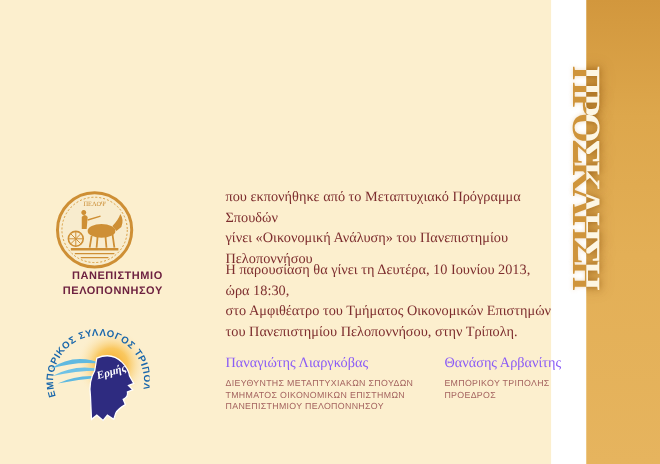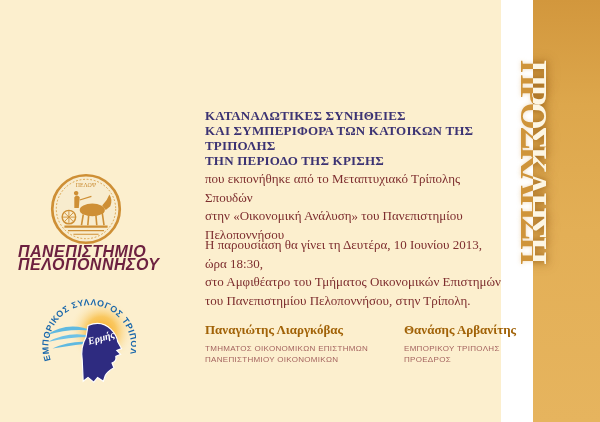--- a/index.html
+++ b/index.html
@@ -33,34 +33,34 @@
   }
   .vtext.goldcopy{left:13px;color:#CF943A;text-shadow:0 0 4px rgba(210,150,60,.35);}
   .vtext.whitecopy{left:-18px;color:#FDF6E3;text-shadow:0 0 7px rgba(128,70,5,.65),0 0 14px rgba(128,70,5,.35);}
 
   
   .col{position:absolute;left:205px;width:300px;color:#7D2D2E;}
   .intro{top:59px;font-size:13px;line-height:20px;}
   .headline{top:108px;font-size:13px;line-height:15px;font-weight:bold;color:#3C3373;letter-spacing:.2px;}
   .para1{top:170px;font-size:13px;line-height:18.5px;}
   .para2{top:236px;font-size:13px;line-height:18.5px;}
-  .sig-name{position:absolute;top:322px;font-size:13px;font-weight:bold;color:#a16207;}
+  .sig-name{position:absolute;top:322px;font-size:13px;font-weight:normal;color:#8b5cf6;}
   .sig-roles{position:absolute;top:344px;font-size:8px;line-height:10.5px;
     font-family:"Liberation Sans", sans-serif;color:#A4635F;letter-spacing:.3px;}
   .sig-left{left:205px;}
   .sig-right{left:404px;}
 
   
   .uni-seal{position:absolute;left:50px;top:173px;width:72px;height:72px;}
   .uni-name{
     position:absolute;left:18px;top:246px;width:130px;
-    text-align:left;
+    text-align:right;
     font-family:"Liberation Sans", sans-serif;
-    font-weight:bold;font-size:16px;line-height:12.5px;
-    color:#6D2140;letter-spacing:.5px;font-style:italic;
+    font-weight:bold;font-size:10px;line-height:12.5px;
+    color:#6D2140;letter-spacing:.5px;
   }
   
   .assoc-logo{position:absolute;left:40px;top:291px;width:96px;height:96px;}
 </style>
 </head>
 <body>
 
 <div id="canvas">
 
   <div class="white-strip"></div>
@@ -128,42 +128,38 @@
                Q80 73 75 75
                L77 80 Q70 84 68 88
                L66 94 L60 90 L56 95 L50 90 L45 94
                L44 72 Q42 58 48 48 Z" fill="#2E2B80" stroke="#FFFFFF" stroke-width="1.2"></path>
 
       <text x="51" y="56" font-family="Liberation Serif, serif" font-style="italic" font-weight="bold" font-size="10.5" fill="#FFFFFF" transform="rotate(-16 51 56)">Ερμής</text>
     </svg>
   </div>
 
 
-  <div class="col headline">
-    <div>ΚΑΤΑΝΑΛΩΤΙΚΕΣ ΣΥΝΗΘΕΙΕΣ</div>
-    <div>ΚΑΙ ΣΥΜΠΕΡΙΦΟΡΑ ΤΩΝ ΚΑΤΟΙΚΩΝ ΤΗΣ ΤΡΙΠΟΛΗΣ</div>
-    <div>ΤΗΝ ΠΕΡΙΟΔΟ ΤΗΣ ΚΡΙΣΗΣ</div>
-  </div>
 
   <div class="col para1">
-    <div>που εκπονήθηκε από το Μεταπτυχιακό Τρίπολης Σπουδών</div>
-    <div>στην «Οικονομική Ανάλυση» του Πανεπιστημίου Πελοποννήσου</div>
+    <div>που εκπονήθηκε από το Μεταπτυχιακό Πρόγραμμα Σπουδών</div>
+    <div>γίνει «Οικονομική Ανάλυση» του Πανεπιστημίου Πελοποννήσου</div>
   </div>
 
   <div class="col para2">
     <div>Η παρουσίαση θα γίνει τη Δευτέρα, 10 Ιουνίου 2013, ώρα 18:30,</div>
     <div>στο Αμφιθέατρο του Τμήματος Οικονομικών Επιστημών</div>
     <div>του Πανεπιστημίου Πελοποννήσου, στην Τρίπολη.</div>
   </div>
 
   <div class="sig-name sig-left">Παναγιώτης Λιαργκόβας</div>
   <div class="sig-name sig-right">Θανάσης Αρβανίτης</div>
 
   <div class="sig-roles sig-left">
+    <div>ΔΙΕΥΘΥΝΤΗΣ ΜΕΤΑΠΤΥΧΙΑΚΩΝ ΣΠΟΥΔΩΝ</div>
     <div>ΤΜΗΜΑΤΟΣ ΟΙΚΟΝΟΜΙΚΩΝ ΕΠΙΣΤΗΜΩΝ</div>
-    <div>ΠΑΝΕΠΙΣΤΗΜΙΟΥ ΟΙΚΟΝΟΜΙΚΩΝ</div>
+    <div>ΠΑΝΕΠΙΣΤΗΜΙΟΥ ΠΕΛΟΠΟΝΝΗΣΟΥ</div>
   </div>
   <div class="sig-roles sig-right">
     <div>ΕΜΠΟΡΙΚΟΥ ΤΡΙΠΟΛΗΣ</div>
     <div>ΠΡΟΕΔΡΟΣ</div>
   </div>
 
 </div>
 
 </body></html>

